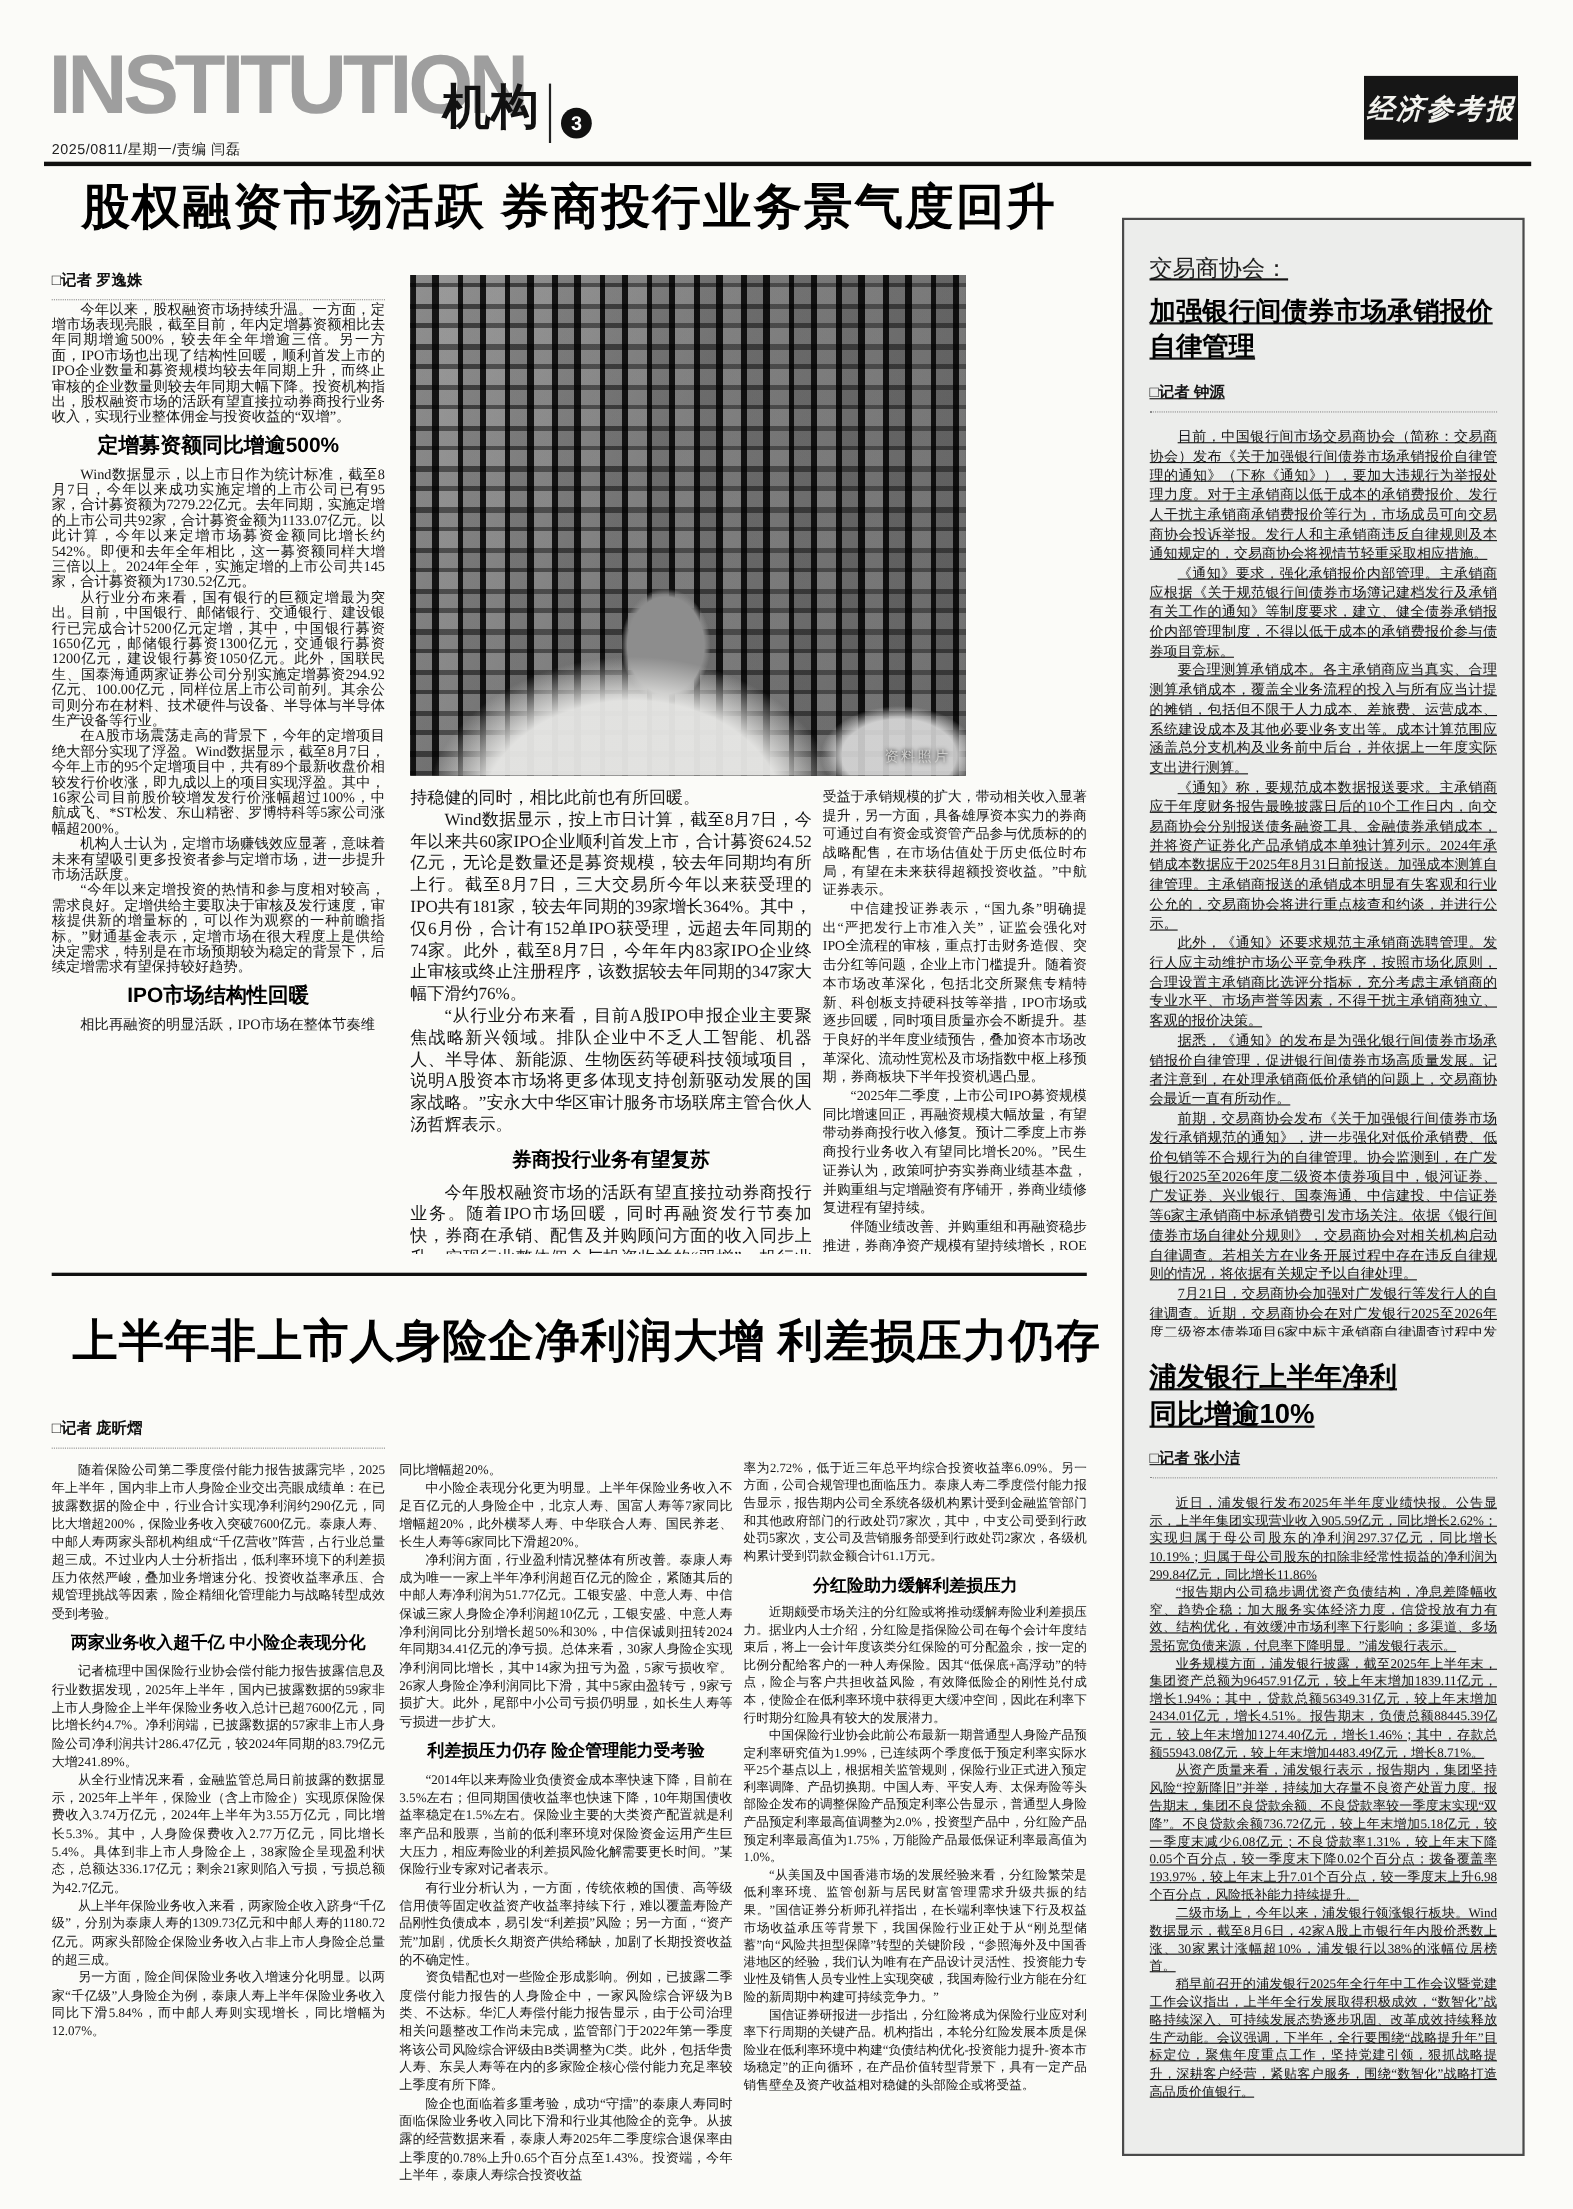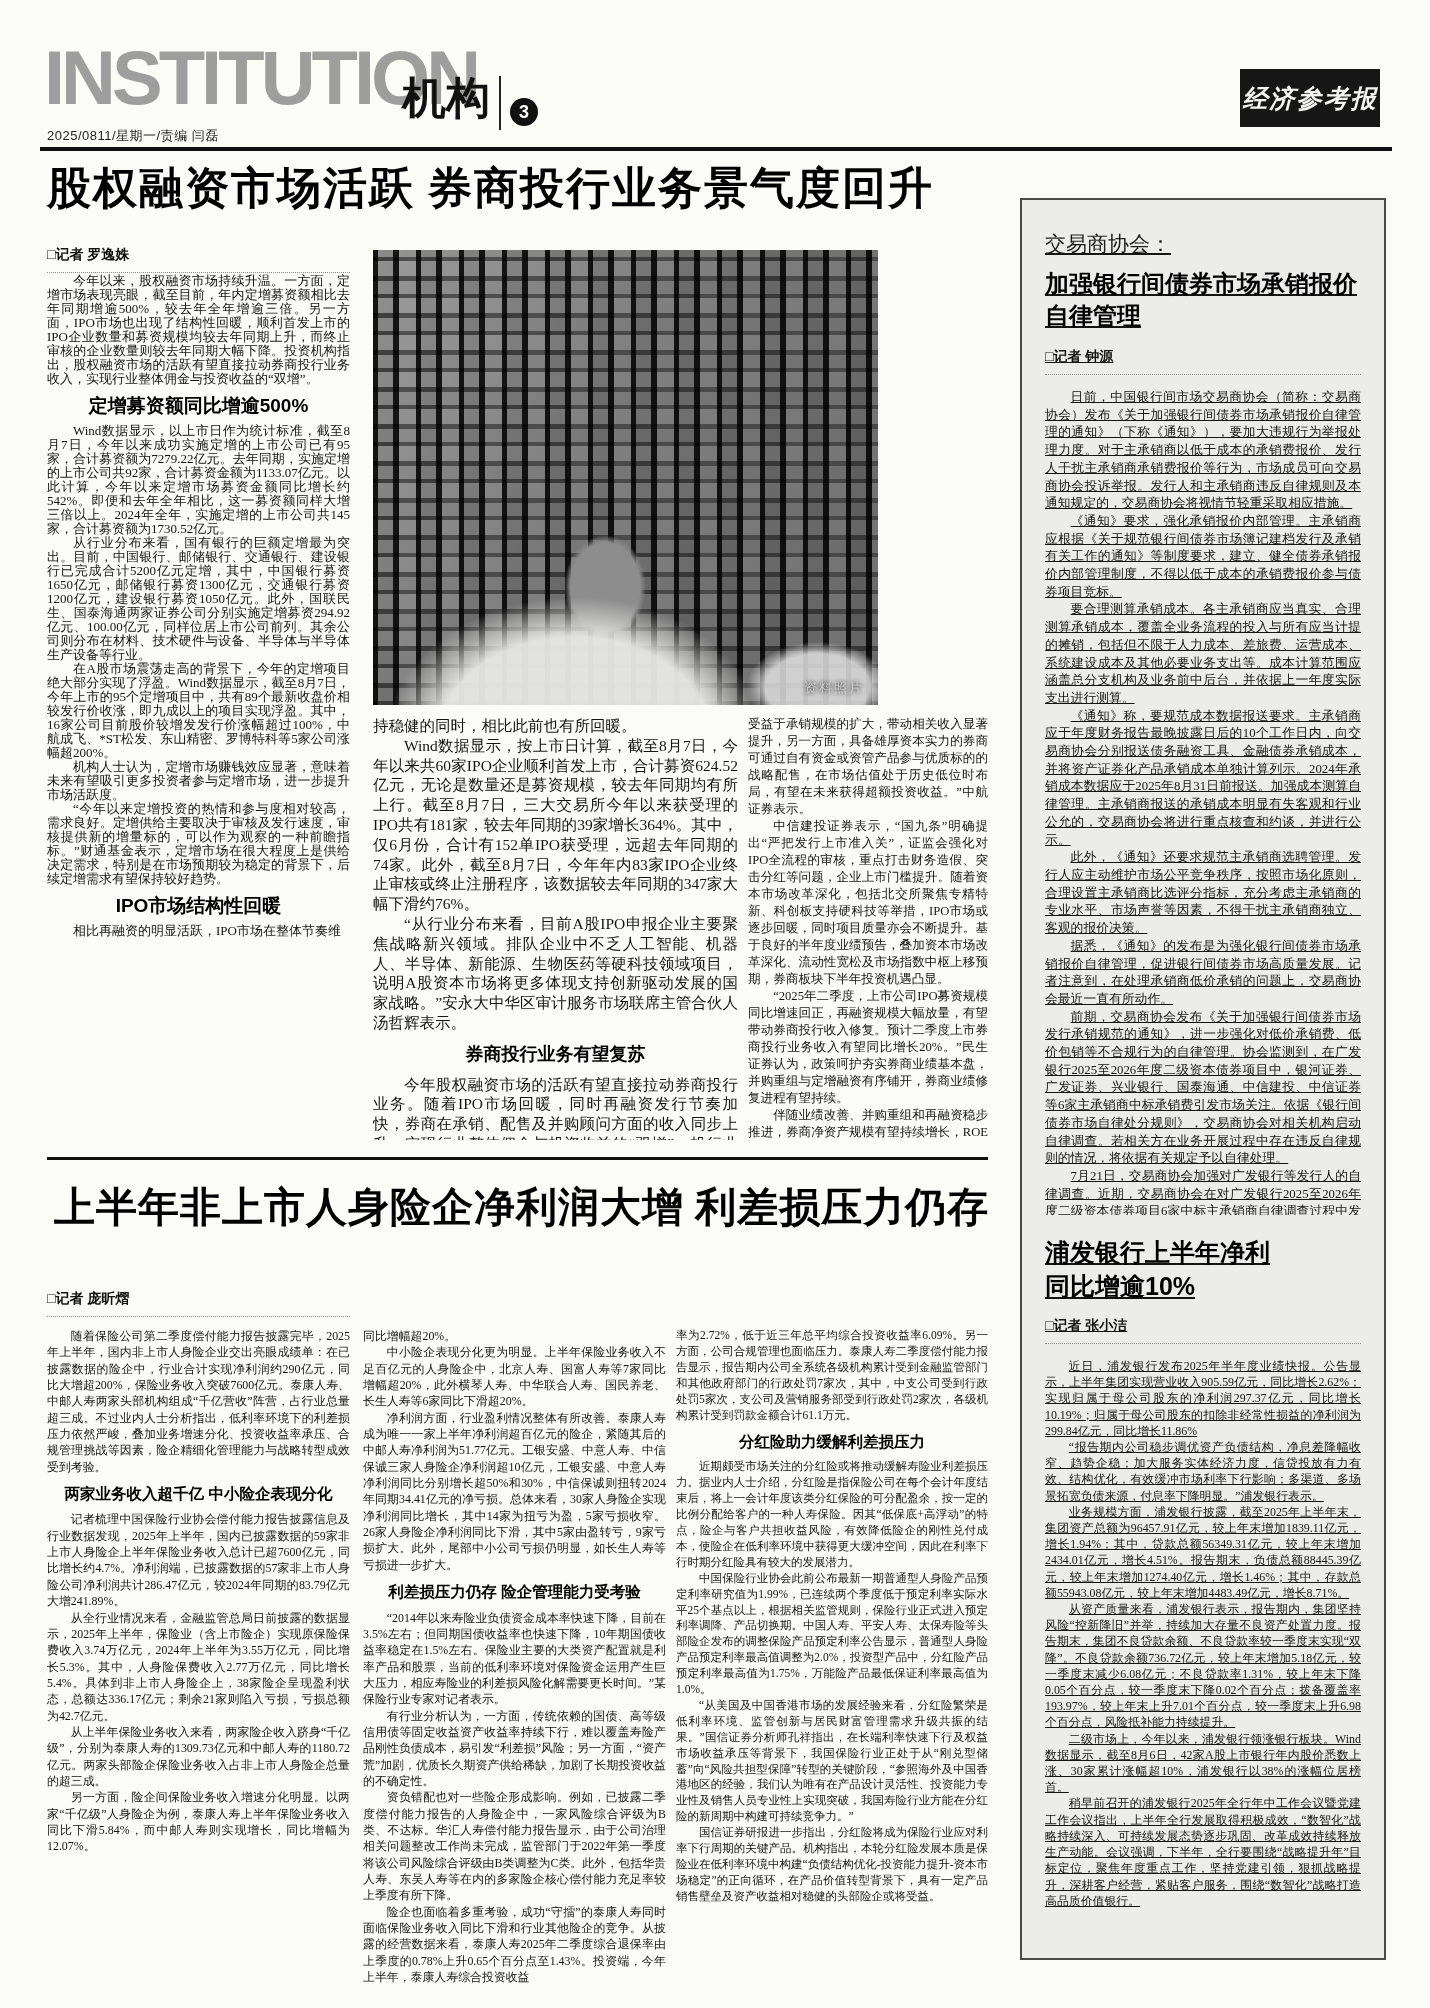--- a/index.html
+++ b/index.html
@@ -19,21 +19,21 @@
   .page-badge{left:510px;top:98px;width:28px;height:28px;border-radius:50%;background:#111;
     color:#fff;font-family:"Liberation Sans",sans-serif;font-size:18px;font-weight:700;
     text-align:center;line-height:28px;}
   .dateline{left:47px;top:127px;font-family:"Liberation Sans",sans-serif;
     font-size:13px;color:#222;letter-spacing:.5px;}
   .masthead{left:1240px;top:69px;width:140px;height:58px;background:#161616;
     color:#f4f4f0;display:flex;align-items:center;justify-content:center;
     font-size:25px;font-weight:700;letter-spacing:2px;font-style:italic;}
   .rule-top{left:40px;top:147px;width:1352px;height:4px;background:#101010;}
   
-  .h1a{left:47px;top:164px;width:941px;font-size:44px;line-height:1.15;
+  .h1a{left:47px;top:164px;width:941px;text-align:center;font-size:44px;line-height:1.15;
     font-weight:900;letter-spacing:2px;white-space:nowrap;color:#000;}
   .byline{font-family:"Liberation Sans",sans-serif;font-size:14px;font-weight:700;color:#111;
     padding-bottom:8px;border-bottom:1px dotted #8a8a8a;}
   .byl1{left:47px;top:246px;width:303px;}
   .col{overflow:hidden;text-align:justify;}
   .a1c1{left:47px;top:274px;width:303px;height:856px;font-size:13px;line-height:14px;}
   .a1cA{left:373px;top:716px;width:365px;height:424px;font-size:15.5px;line-height:19.8px;}
   .a1cB{left:748px;top:716px;width:240px;height:424px;font-size:12.6px;line-height:17px;}
   .para{margin:0;text-indent:2em;}
   .para.cont{text-indent:0;}
@@ -110,21 +110,21 @@
     <p class="para">今年股权融资市场的活跃有望直接拉动券商投行业务。随着IPO市场回暖，同时再融资发行节奏加快，券商在承销、配售及并购顾问方面的收入同步上升，实现行业整体佣金与投资收益的“双增”，投行业务有望进入修复通道。</p>
   </div>
 <div class="abs col a1cB">
     <p class="para cont">受益于承销规模的扩大，带动相关收入显著提升，另一方面，具备雄厚资本实力的券商可通过自有资金或资管产品参与优质标的的战略配售，在市场估值处于历史低位时布局，有望在未来获得超额投资收益。”中航证券表示。</p>
     <p class="para">中信建投证券表示，“国九条”明确提出“严把发行上市准入关”，证监会强化对IPO全流程的审核，重点打击财务造假、突击分红等问题，企业上市门槛提升。随着资本市场改革深化，包括北交所聚焦专精特新、科创板支持硬科技等举措，IPO市场或逐步回暖，同时项目质量亦会不断提升。基于良好的半年度业绩预告，叠加资本市场改革深化、流动性宽松及市场指数中枢上移预期，券商板块下半年投资机遇凸显。</p>
     <p class="para">“2025年二季度，上市公司IPO募资规模同比增速回正，再融资规模大幅放量，有望带动券商投行收入修复。预计二季度上市券商投行业务收入有望同比增长20%。”民生证券认为，政策呵护夯实券商业绩基本盘，并购重组与定增融资有序铺开，券商业绩修复进程有望持续。</p>
     <p class="para">伴随业绩改善、并购重组和再融资稳步推进，券商净资产规模有望持续增长，ROE（净资产收益率）回升趋势或仍未结束。经济基本面反弹和财富效应逐步释放，也有望加速资管业务修复进程。</p>
   </div>
 
 <div class="abs divider2"></div>
-<h1 class="abs h2a" style="margin:4px">上半年非上市人身险企净利润大增 利差损压力仍存</h1>
+<h1 class="abs h2a" style="margin:16px">上半年非上市人身险企净利润大增 利差损压力仍存</h1>
 <div class="abs byline byl2">□记者 庞昕熠</div>
 <div class="abs col a2c a2c1">
     <p class="para">随着保险公司第二季度偿付能力报告披露完毕，2025年上半年，国内非上市人身险企业交出亮眼成绩单：在已披露数据的险企中，行业合计实现净利润约290亿元，同比大增超200%，保险业务收入突破7600亿元。泰康人寿、中邮人寿两家头部机构组成“千亿营收”阵营，占行业总量超三成。不过业内人士分析指出，低利率环境下的利差损压力依然严峻，叠加业务增速分化、投资收益率承压、合规管理挑战等因素，险企精细化管理能力与战略转型成效受到考验。</p>
     <h3 class="subhead">两家业务收入超千亿 中小险企表现分化</h3>
     <p class="para">记者梳理中国保险行业协会偿付能力报告披露信息及行业数据发现，2025年上半年，国内已披露数据的59家非上市人身险企上半年保险业务收入总计已超7600亿元，同比增长约4.7%。净利润端，已披露数据的57家非上市人身险公司净利润共计286.47亿元，较2024年同期的83.79亿元大增241.89%。</p>
     <p class="para">从全行业情况来看，金融监管总局日前披露的数据显示，2025年上半年，保险业（含上市险企）实现原保险保费收入3.74万亿元，2024年上半年为3.55万亿元，同比增长5.3%。其中，人身险保费收入2.77万亿元，同比增长5.4%。具体到非上市人身险企上，38家险企呈现盈利状态，总额达336.17亿元；剩余21家则陷入亏损，亏损总额为42.7亿元。</p>
     <p class="para">从上半年保险业务收入来看，两家险企收入跻身“千亿级”，分别为泰康人寿的1309.73亿元和中邮人寿的1180.72亿元。两家头部险企保险业务收入占非上市人身险企总量的超三成。</p>
     <p class="para">另一方面，险企间保险业务收入增速分化明显。以两家“千亿级”人身险企为例，泰康人寿上半年保险业务收入同比下滑5.84%，而中邮人寿则实现增长，同比增幅为12.07%。</p>
   </div>
 <div class="abs col a2c a2c2">

